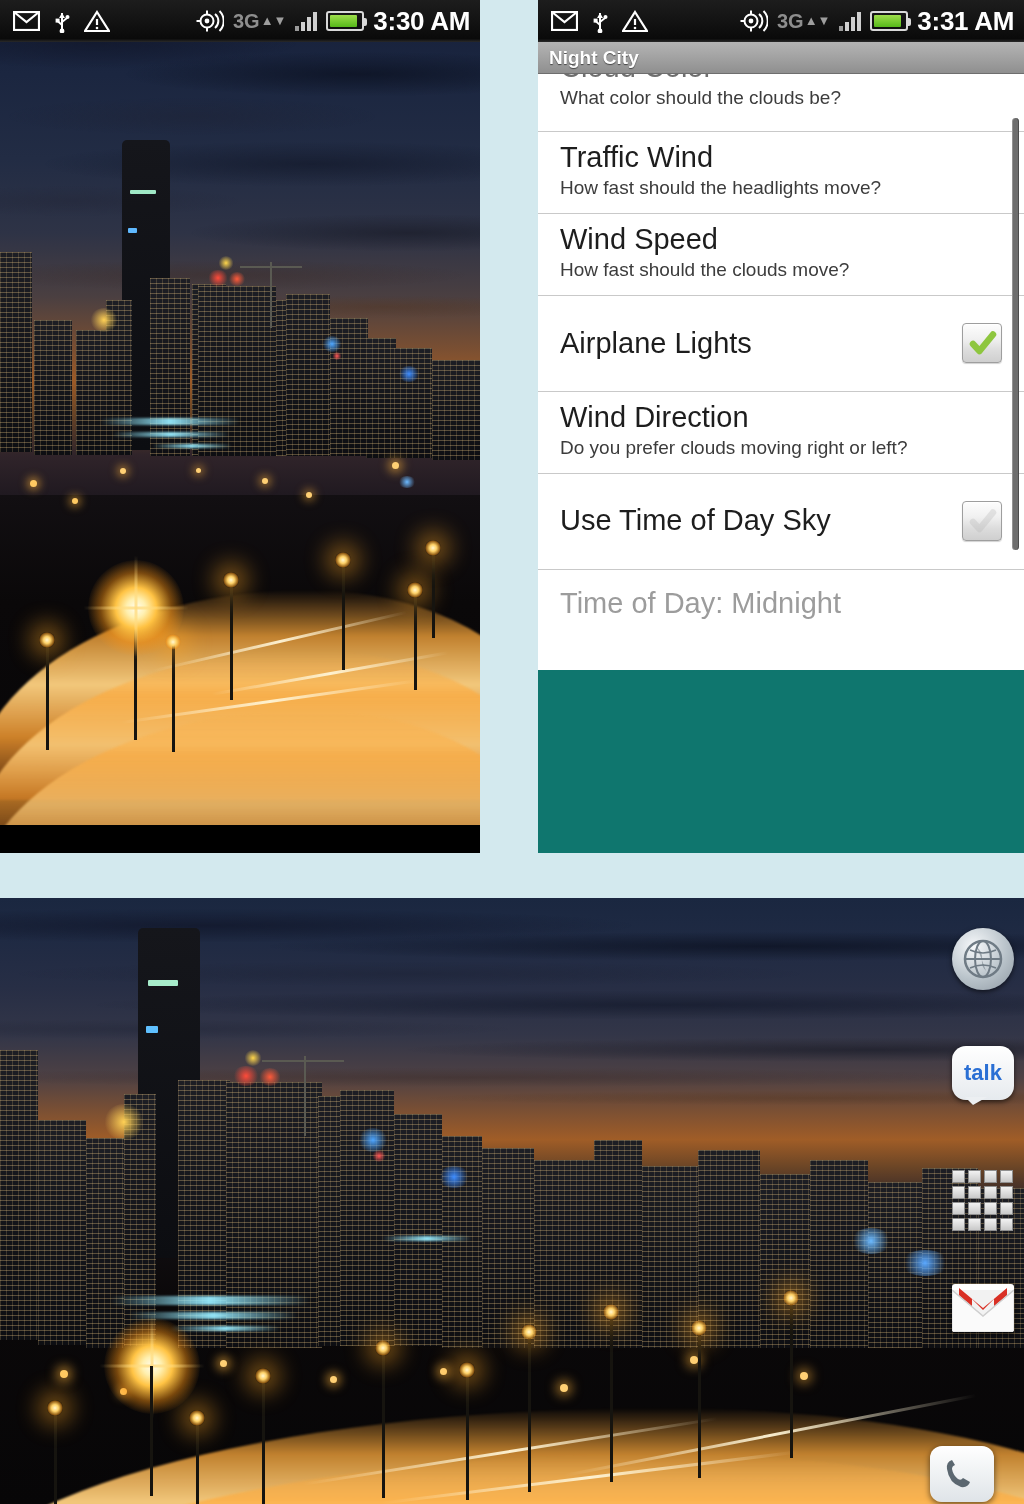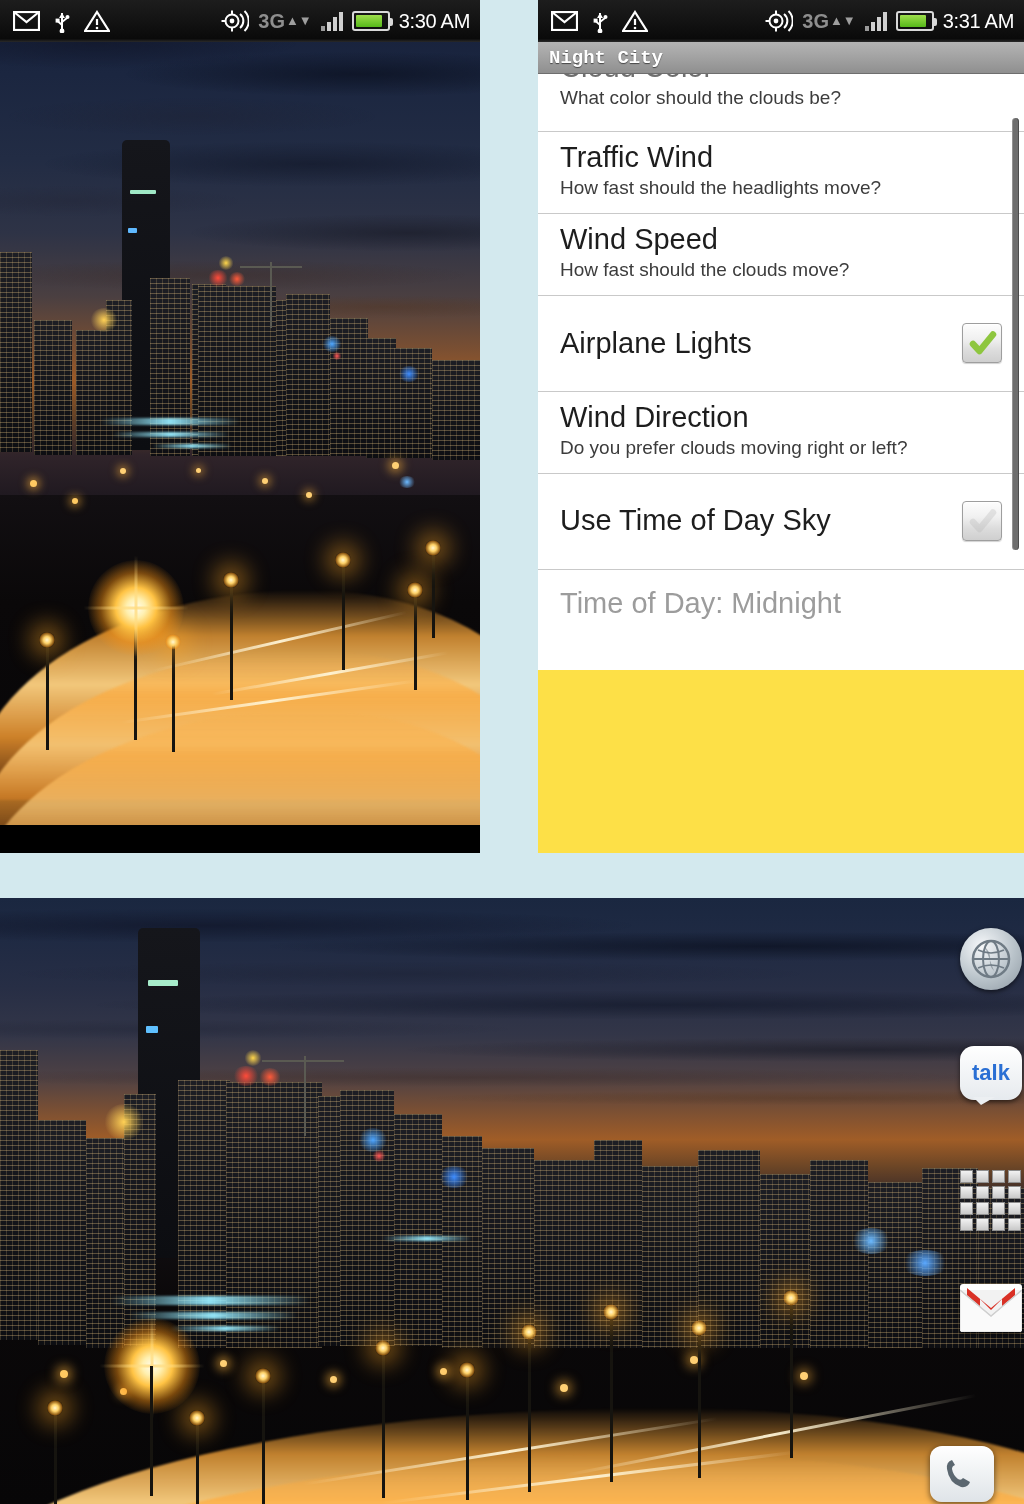--- a/index.html
+++ b/index.html
@@ -12,21 +12,21 @@
   .page { position: relative; width: 1024px; height: 1504px; background: #d3e9ee; }
 
   
   .statusbar {
     position: absolute; left: 0; top: 0; width: 100%; height: 42px;
     background: linear-gradient(to bottom,#1d1d1d 0%,#151515 40%,#0a0a0a 92%,#2a2a2a 100%);
     display: flex; align-items: center; color: #fff;
   }
   .sb-left { display: flex; align-items: center; gap: 14px; padding-left: 13px; }
   .sb-right { display: flex; align-items: center; gap: 9px; margin-left: auto; padding-right: 10px; }
-  .sb-time { font-size: 20px; font-weight: normal; letter-spacing: -0.3px; color:#fff; }
+  .sb-time { font-size: 26px; font-weight: bold; letter-spacing: -0.3px; color:#fff; }
   .ic { display:block; }
 
   
   .sig { display:flex; align-items:flex-end; gap:2px; height:20px; }
   .sig i { display:block; width:4px; background:#cfcfcf; border-radius:0; }
   .sig i:nth-child(1){height:5px; background:#9a9a9a;}
   .sig i:nth-child(2){height:9px;}
   .sig i:nth-child(3){height:14px;}
   .sig i:nth-child(4){height:19px;}
   
@@ -120,27 +120,27 @@
 
   
   .panel-settings {
     position:absolute; left:538px; top:0; width:486px; height:853px;
     background:#fff; overflow:hidden;
   }
   .title-bar {
     position:absolute; left:0; top:42px; width:100%; height:32px;
     background:linear-gradient(to bottom,#b4b4b4 0%,#a2a2a2 50%,#8f8f8f 100%);
     border-bottom:1px solid #6e6e6e;
-    display:flex; align-items:center;font-family:Liberation Mono, monospace;
+    display:flex; align-items:center;
   }
   .title-bar .t {
     font-size:19px; font-weight:bold; color:#fff; padding-left:11px;
     text-shadow:0 1px 1px rgba(0,0,0,.55);
   }
-  .pref-list { position:absolute; left:0; top:74px; right:0; bottom:0; background:#fde047; }
+  .pref-list { position:absolute; left:0; top:74px; right:0; bottom:0; background:#0f766e; }
   .pref {
     position:relative; padding:10px 22px 13px 22px;
     border-bottom:1px solid #c9c9c9; background:#fff;
   }
   .pref .ptitle { font-size:29px; color:#1d1d1d; line-height:1.08; font-weight:400; }
   .pref .psum   { font-size:19px; color:#3c3c3c; line-height:1.24; margin-top:3px; }
   .pref.partial .ptitle { color:#6f6f6f; }
   .pref.partial { height:58px; overflow:hidden; padding-top:0; }
   .pref.partial .ptitle { margin-top:-22px; }
   .pref.check { display:flex; align-items:center; min-height:96px; padding-top:0; padding-bottom:0; }
@@ -170,21 +170,21 @@
     background:#06070a; overflow:hidden;
   }
   .panel-home .sky  { height:57%;
     background:linear-gradient(to bottom,
       #1a2740 0%, #1f2a43 12%, #272e45 26%, #333648 40%,
       #4e4144 52%, #7c5033 62%, #a05d27 70%, #6b4526 78%, #2d2329 88%, #101018 100%); }
   .panel-home .cloudlayer { height:57%; }
   .panel-home .ground { top:53%; }
 
   .hi {
-    position:absolute; right:2px; width:62px; height:62px;
+    position:absolute; right:10px; width:62px; height:62px;
   }
   .hi-globe {
     width:62px;height:62px;border-radius:50%;
     background:radial-gradient(circle at 35% 30%, #f6f8fa, #b9c3ca 55%, #8e99a2 100%);
     box-shadow:0 2px 5px rgba(0,0,0,.6);
     display:flex;align-items:center;justify-content:center;
   }
   .hi-talk {
     width:62px;height:54px;border-radius:14px;
     background:linear-gradient(to bottom,#ffffff,#e6eaee);

